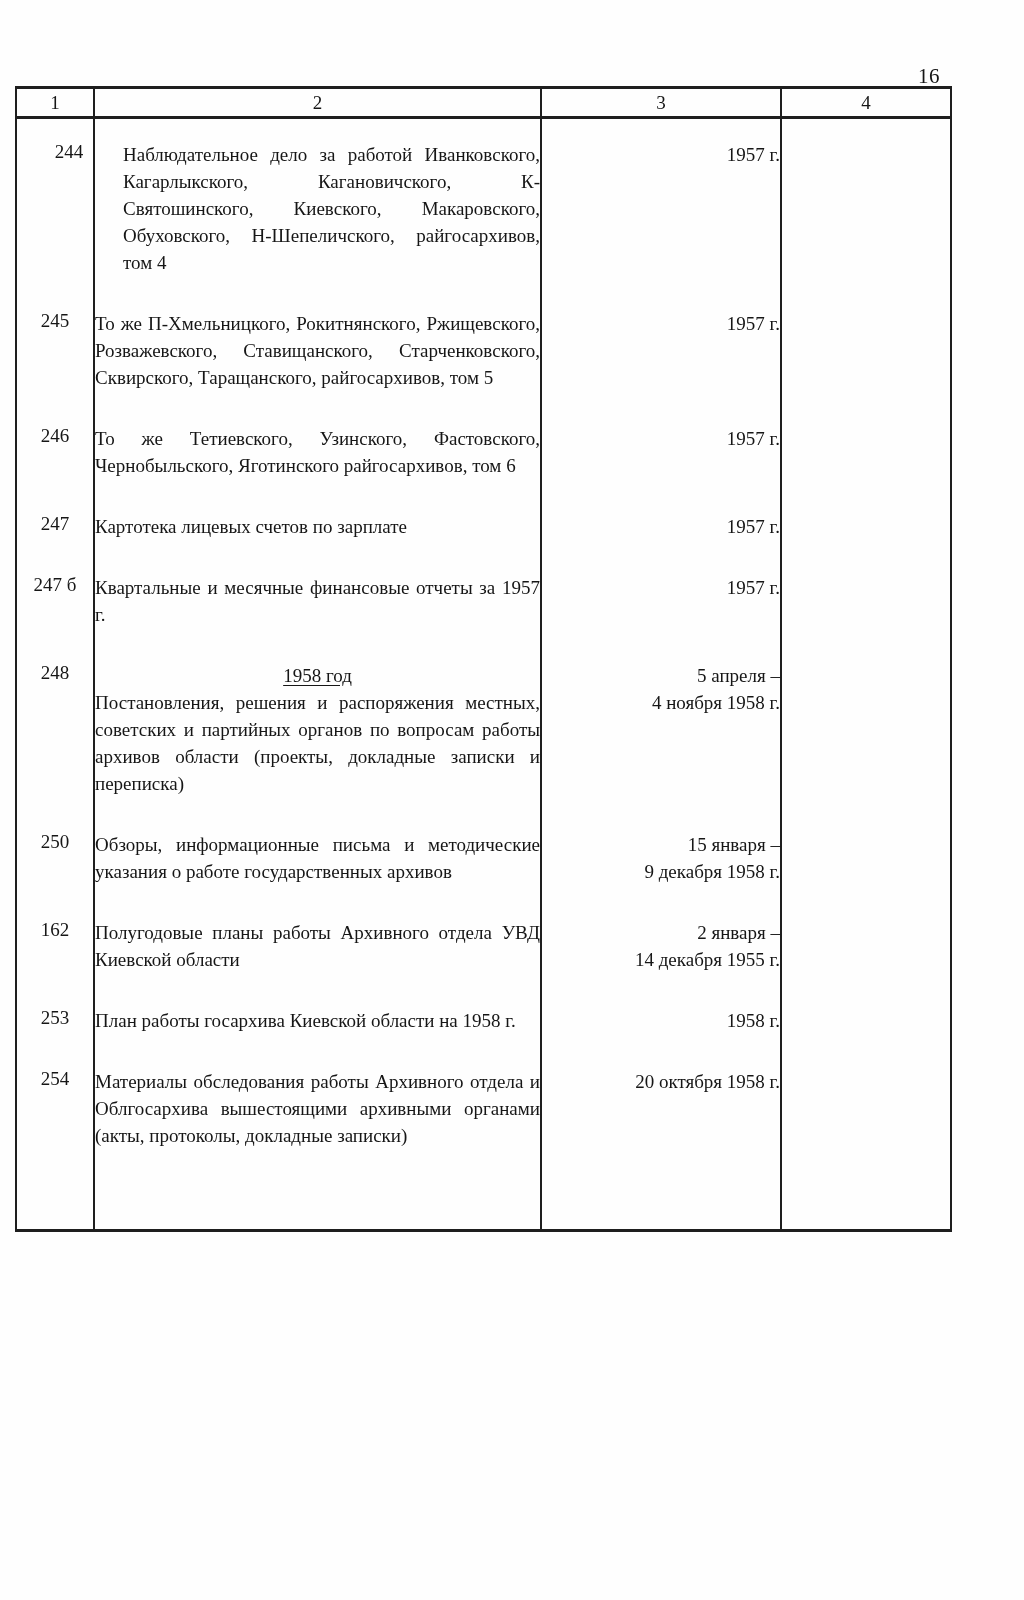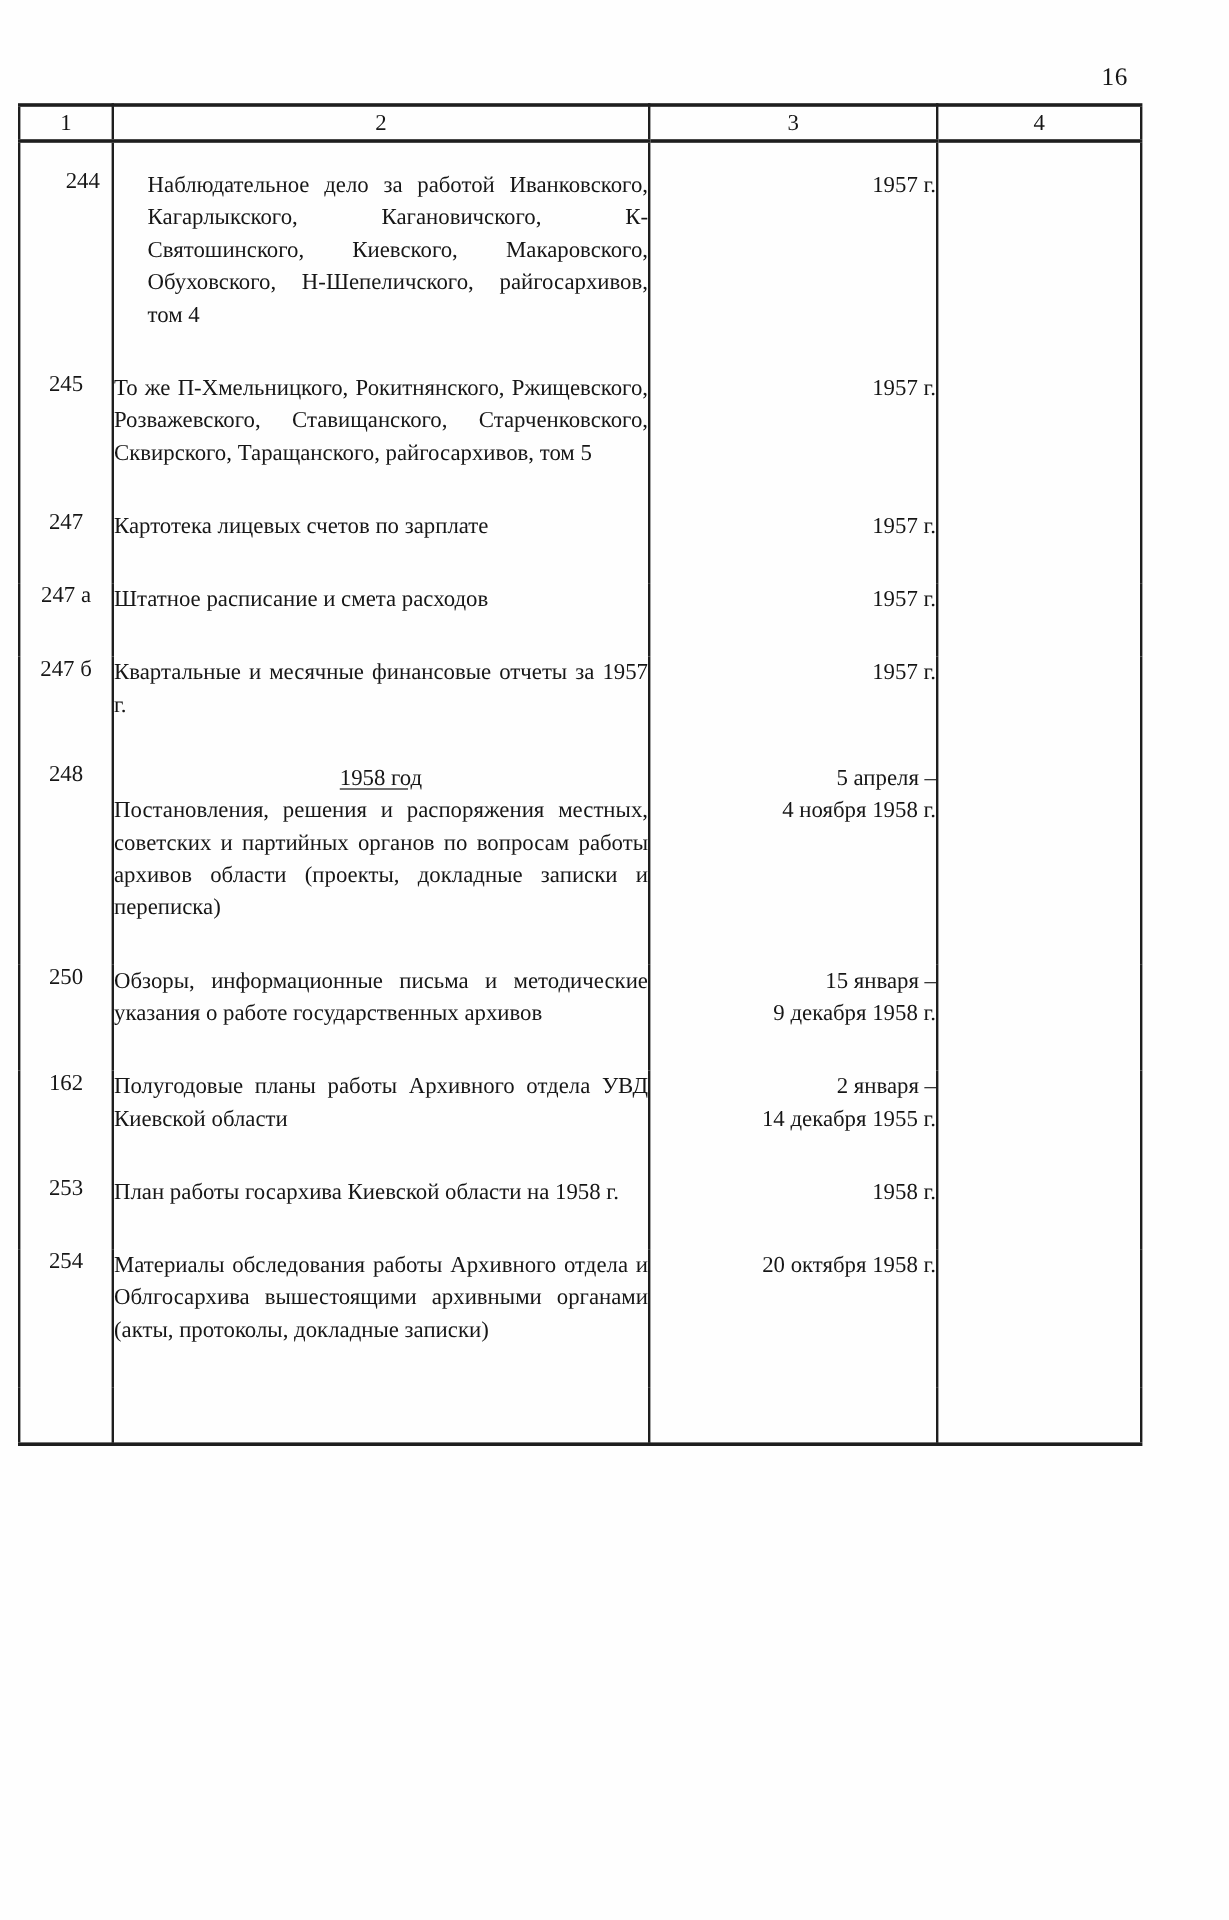--- a/index.html
+++ b/index.html
@@ -15,21 +15,21 @@
     color: #161616;
     overflow: hidden;
   }
   .scan-page {
     position: absolute;
     inset: 0;
     background: #fefefe;
   }
   .page-number {
     position: absolute;
-    top: 52px;
+    top: 64px;
     right: 84px;
     font-size: 21px;
     letter-spacing: 0.5px;
   }
   table.archive-table {
     position: absolute;
     left: 15px;
     top: 86px;
     width: 935px;
     border-collapse: collapse;
@@ -138,33 +138,33 @@
         <tr>
     <td class="col-number">245</td>
     <td class="col-desc">
 
       <div class="desc">То же П-Хмельницкого, Рокитнянского, Ржищевского, Розважевского, Ставищанского, Старченковского, Сквирского, Таращанского, райгосархивов, том 5</div>
     </td>
     <td class="col-date">1957 г.</td>
     <td class="col-note"></td>
   </tr>
         <tr>
+    <td class="col-number">246</td>
+    <td class="col-desc">
+
+      <div class="desc">То же Тетиевского, Узинского, Фастовского, Чернобыльского, Яготинского райгосархивов, том 6</div>
+    </td>
+    <td class="col-date">1957 г.</td>
+    <td class="col-note"></td>
+  </tr>
+        <tr>
     <td class="col-number">247</td>
     <td class="col-desc">
 
       <div class="desc">Картотека лицевых счетов по зарплате</div>
-    </td>
-    <td class="col-date">1957 г.</td>
-    <td class="col-note"></td>
-  </tr>
-        <tr>
-    <td class="col-number">247 а</td>
-    <td class="col-desc">
-
-      <div class="desc">Штатное расписание и смета расходов</div>
     </td>
     <td class="col-date">1957 г.</td>
     <td class="col-note"></td>
   </tr>
         <tr>
     <td class="col-number">247 б</td>
     <td class="col-desc">
 
       <div class="desc">Квартальные и месячные финансовые отчеты за 1957 г.</div>
     </td>

